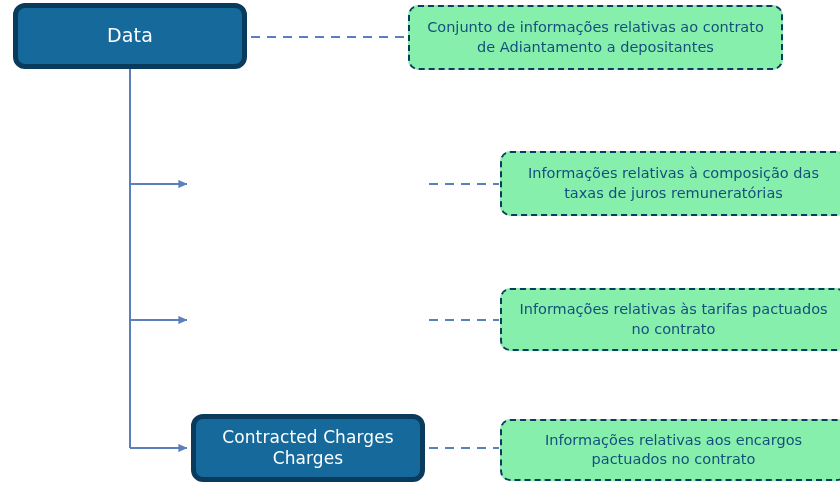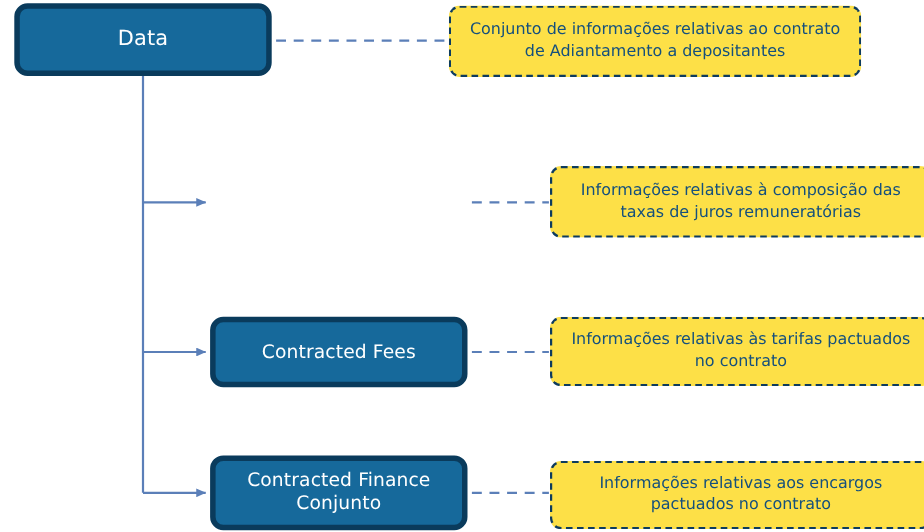--- a/index.html
+++ b/index.html
@@ -79,21 +79,21 @@
     top: 414px;
     width: 234px;
     height: 68px;
     font-size: 17px;
   }
 
   
   .note {
     position: absolute;
     box-sizing: border-box;
-    background: #fde047;
+    background: #86efac;
     border: 2px dashed #0d3b5e;
     border-radius: 10px;
     color: #15507d;
     display: flex;
     align-items: center;
     justify-content: center;
     text-align: center;
     font-size: 14.5px;
     line-height: 1.32;
   }
@@ -150,26 +150,23 @@
     <path d="M418,184 L488,184" stroke="#5b7fb8" stroke-width="2" fill="none" stroke-dasharray="9 7"></path>
     <path d="M418,320 L488,320" stroke="#5b7fb8" stroke-width="2" fill="none" stroke-dasharray="9 7"></path>
     <path d="M418,448 L488,448" stroke="#5b7fb8" stroke-width="2" fill="none" stroke-dasharray="9 7"></path>
   </svg>
 
   <div class="node" id="node-data">
     <span class="node-label">Data</span>
   </div>
 
 
-  <div class="node" id="node-contracted-fees">
-    <span class="node-label">Contracted Fees</span>
-  </div>
 
   <div class="node" id="node-contracted-finance-charges">
-    <span class="node-label">Contracted Finance Conjunto</span>
+    <span class="node-label">Contracted Charges Charges</span>
   </div>
 
   <div class="note" id="note-data">
     <span class="note-text">Conjunto de informações relativas ao contrato de Adiantamento a depositantes</span>
   </div>
 
   <div class="note" id="note-interest-rates">
     <span class="note-text">Informações relativas à composição das taxas de juros remuneratórias</span>
   </div>
 

